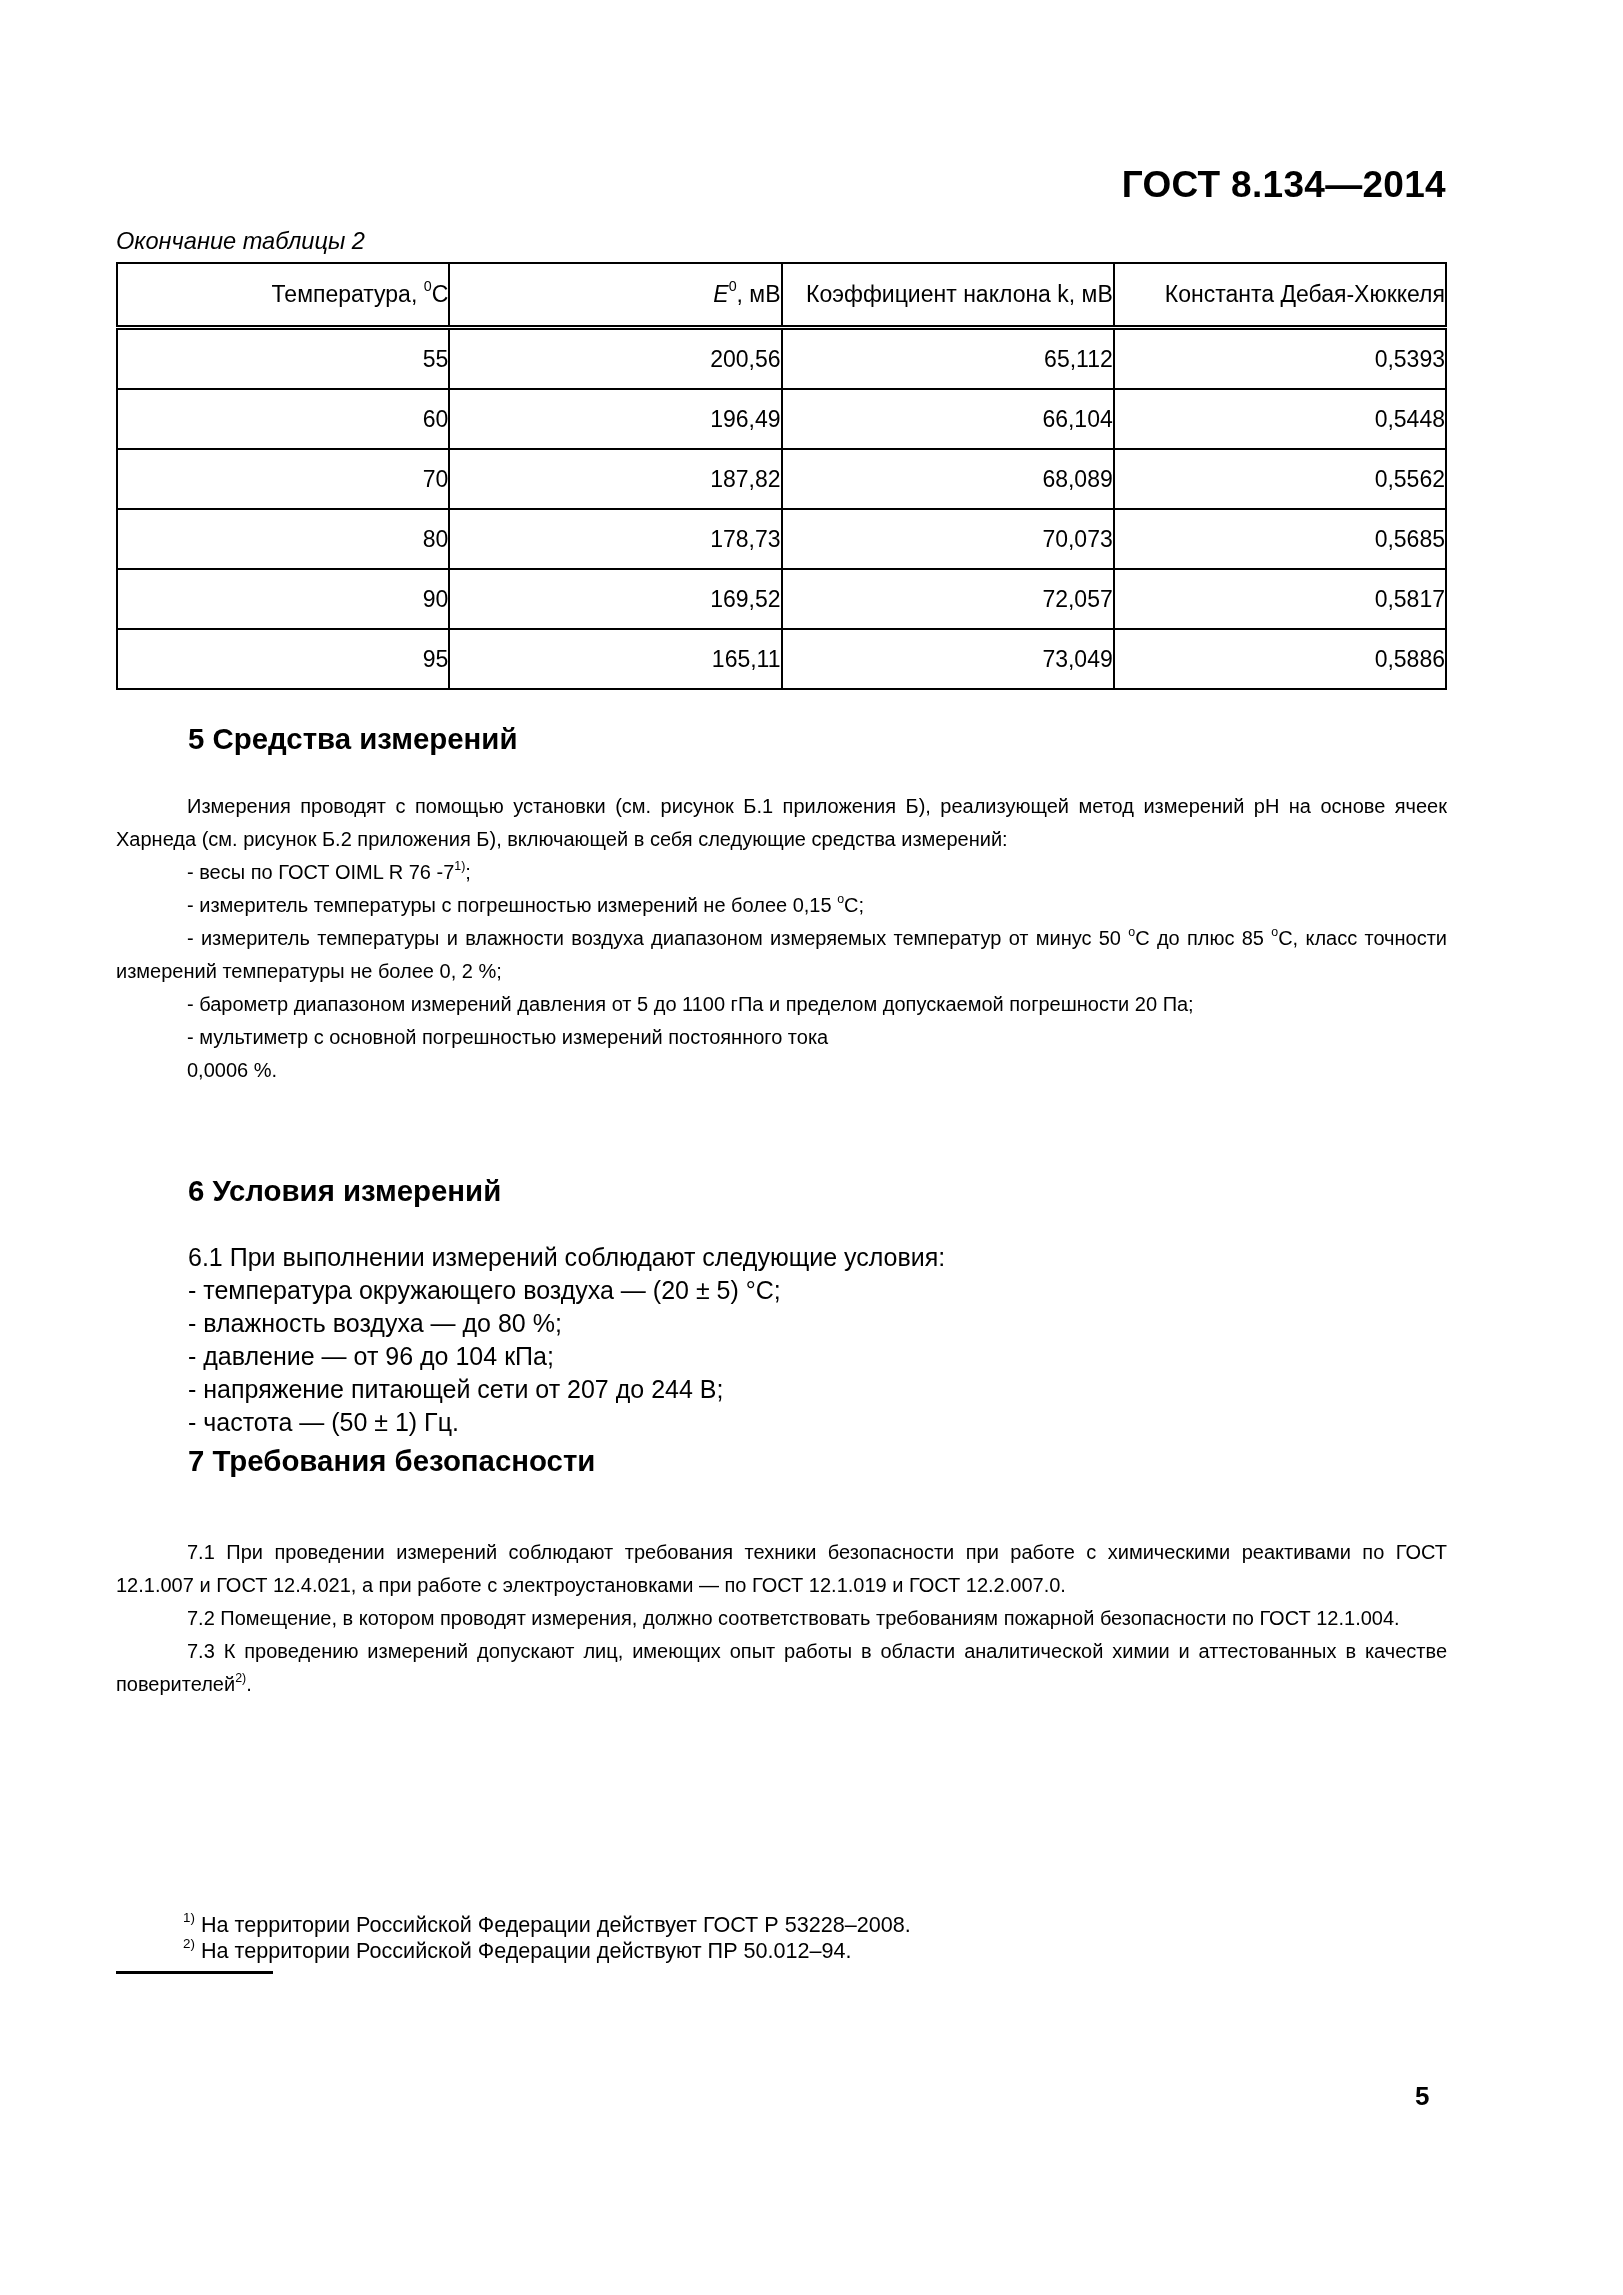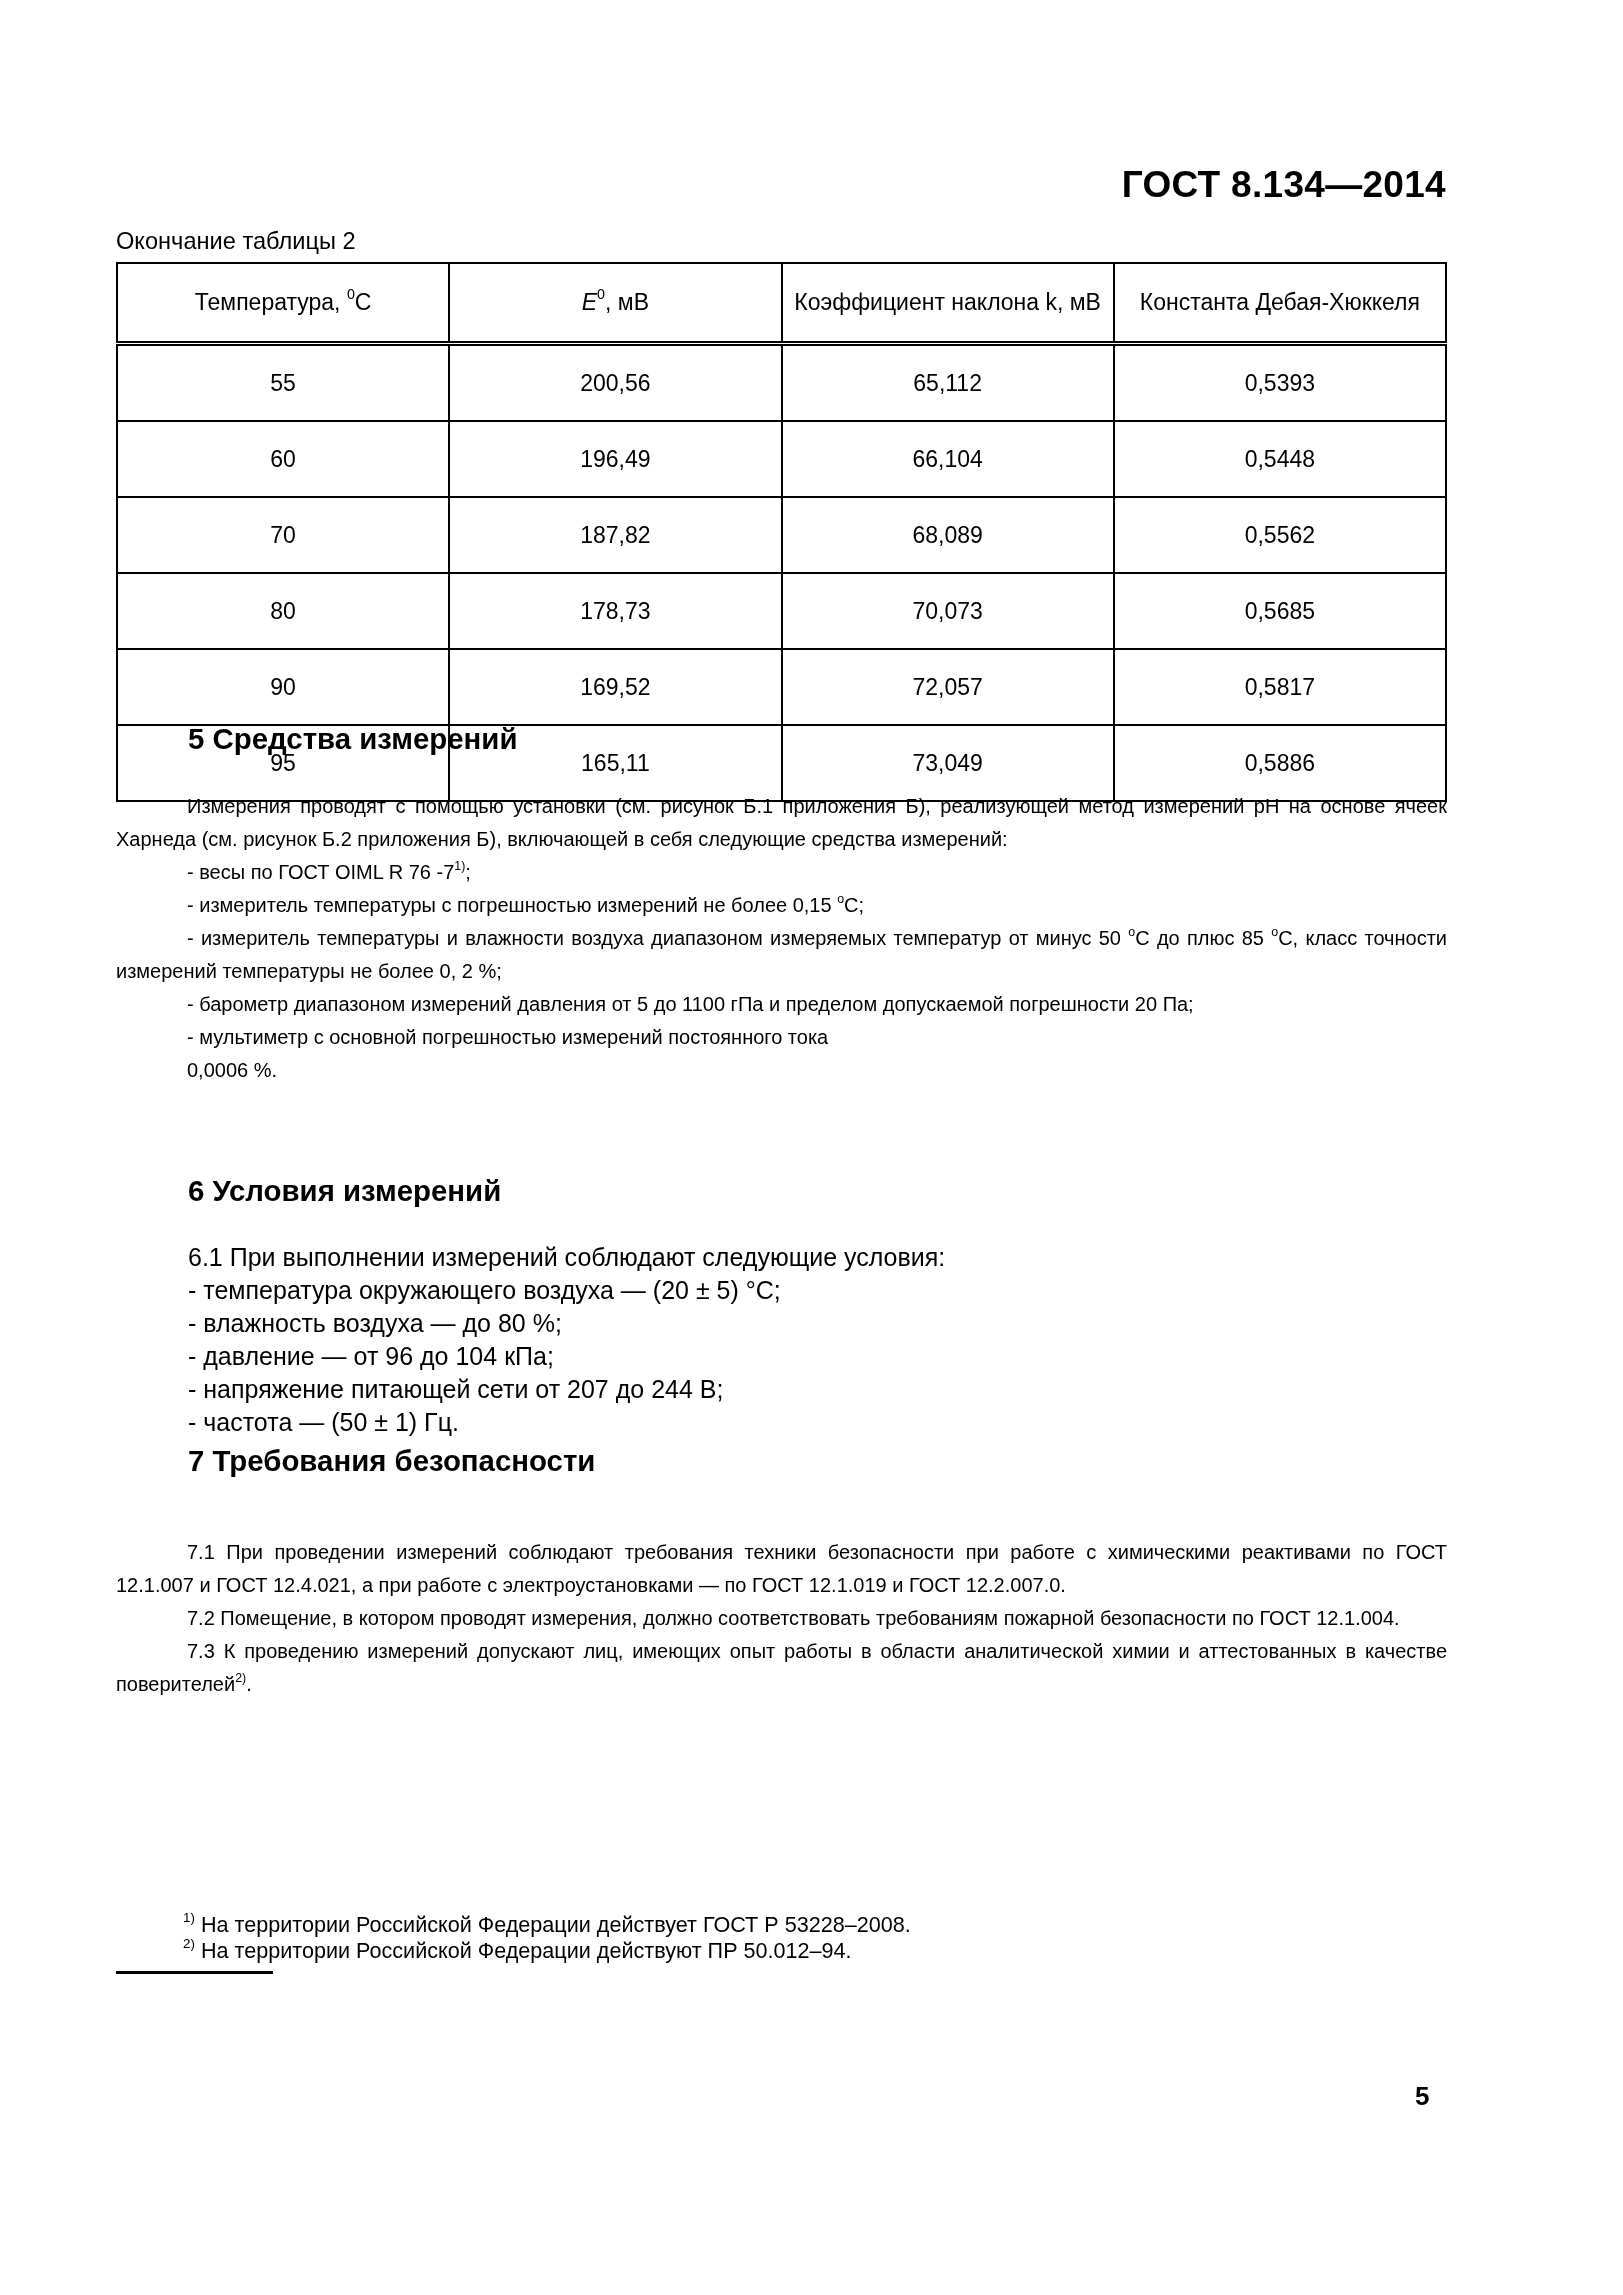--- a/index.html
+++ b/index.html
@@ -1,23 +1,23 @@
 <!DOCTYPE html>
 <html style="font-size:10.5px"><head>
 <meta charset="utf-8">
 <style>
   html, body { margin: 0; padding: 0; background: #ffffff; }
   body { width: 1623px; height: 2295px; position: relative; overflow: hidden;
          font-family: "Liberation Sans", sans-serif; color: #000; }
   .abs { position: absolute; }
   .doc-code { right: 177px; top: 164px; font-weight: bold; font-size: 37px; letter-spacing: 0.3px; }
-  .caption { left: 116px; top: 228px; font-size: 23.6px; }
+  .caption { left: 116px; top: 228px; font-style: italic; font-size: 23.6px; }
   table.data { position: absolute; left: 116px; top: 262px; width: 1331px; border-collapse: collapse;
                font-size: 23px; }
-  table.data th, table.data td { border: 2px solid #000; text-align: center; font-weight: normal; padding: 8px; }
+  table.data th, table.data td { border: 2px solid #000; text-align: right; font-weight: normal; padding: 0; }
   table.data th { height: 61px; }
   table.data thead tr { border-bottom: 5.9px double #000; }
   table.data thead th { border-bottom: 5.9px double #000; }
   table.data td { height: 58px; }
   table.data col.c1, table.data col.c2, table.data col.c3, table.data col.c4 { width: 25%; }
   sup { font-size: 0.62em; vertical-align: 0.75em; line-height: 0; }
   .h { font-weight: bold; font-size: 29.4px; left: 188px; }
   .body { left: 116px; width: 1331px; font-size: 20px; line-height: 33px; text-align: justify; }
   .body p { margin: 0; }
   .ind { text-indent: 71px; }

